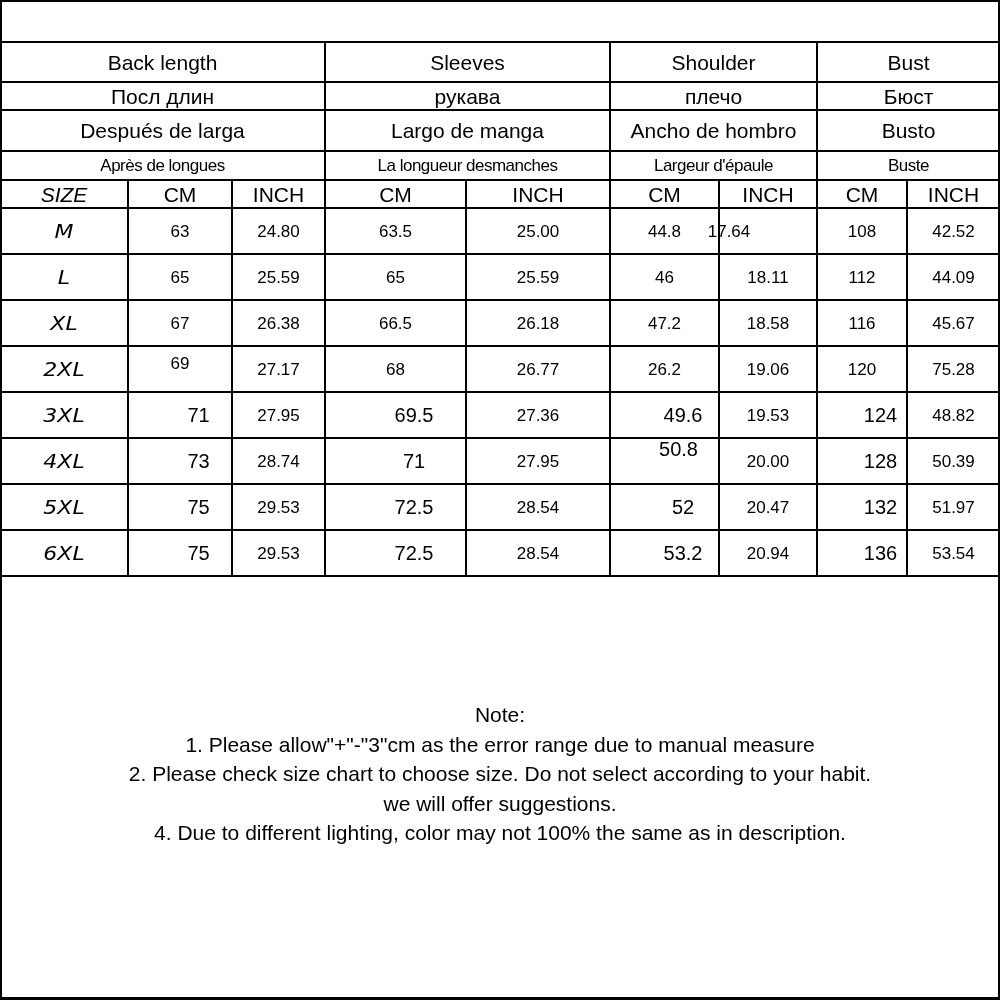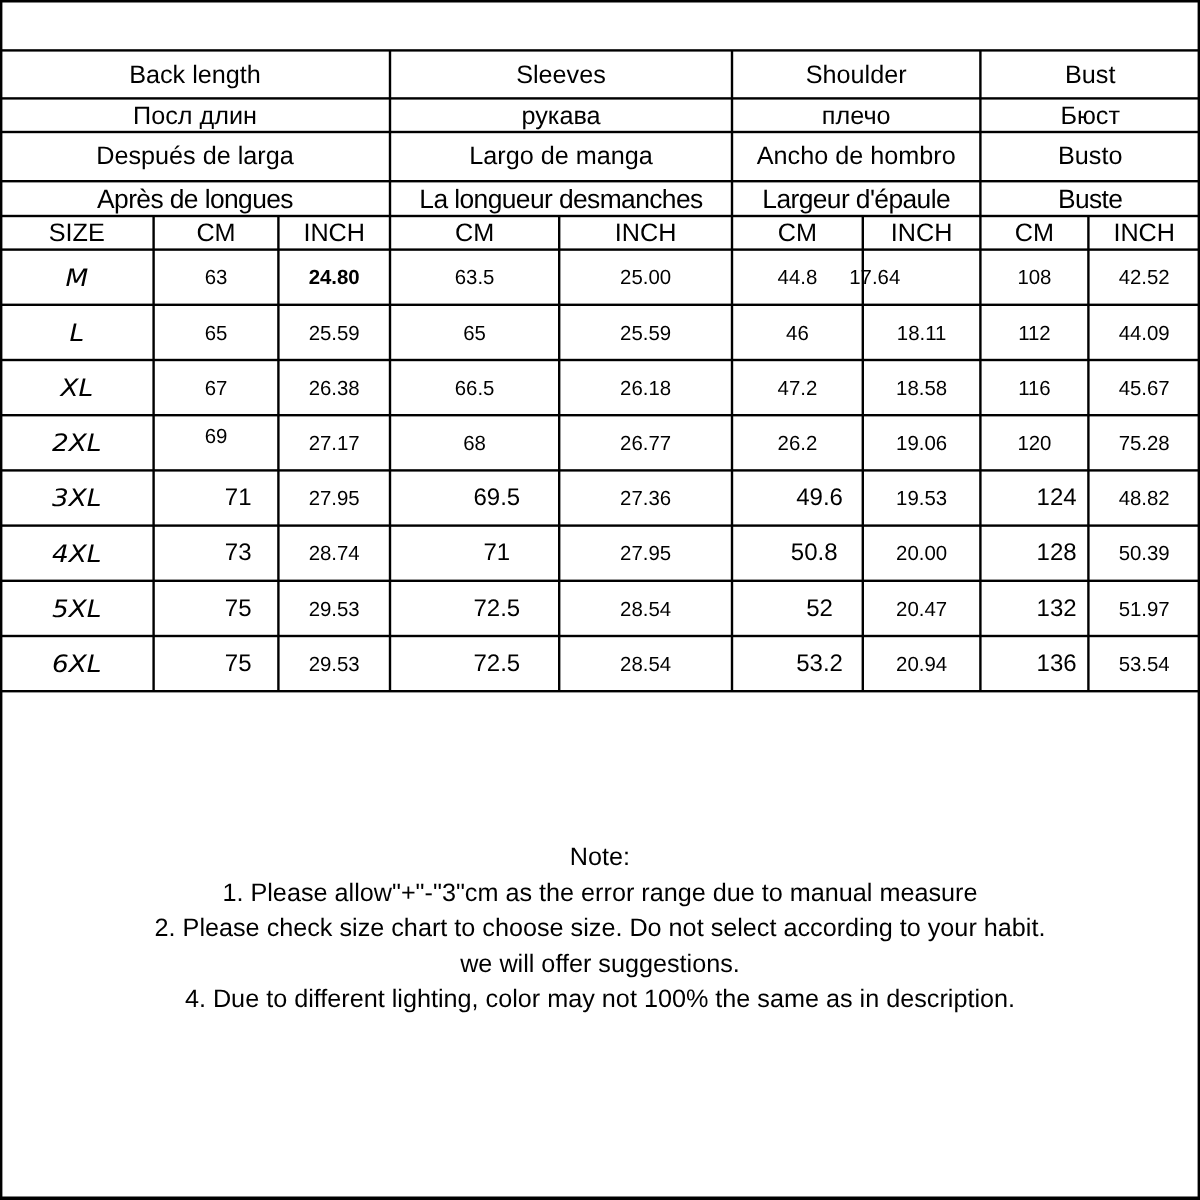--- a/index.html
+++ b/index.html
@@ -3,21 +3,21 @@
   <meta charset="utf-8">
   <style>
     html, body { margin: 0; padding: 0; background: #ffffff; }
     body { width: 1000px; height: 1000px; position: relative; overflow: hidden; font-family: "Liberation Sans", sans-serif; color: #000; }
     .frame { position: absolute; left: 0; top: 0; width: 1000px; height: 1000px; box-sizing: border-box; border: 2px solid #000; border-bottom-width: 3px; }
     .grid { position: absolute; left: 0; top: 0; width: 1000px; }
     .cell { position: absolute; box-sizing: border-box; display: flex; align-items: center; justify-content: center; text-align: center; white-space: nowrap; font-size: 21px; line-height: 1; }
     .hline { position: absolute; height: 2px; background: #000; }
     .vline { position: absolute; width: 2px; background: #000; }
     .hdr { font-size: 21px; }
-    .sub { font-size: 22px; letter-spacing: -0.5px; text-align: center; }
+    .sub { font-size: 17px; letter-spacing: -0.5px; text-align: center; }
     .size { font-family: "DejaVu Sans", sans-serif; font-style: italic; font-size: 20px; font-weight: 300; transform: scaleX(1.1); }
     .num { font-size: 17px; }
     .numbig { font-size: 20px; padding-left: 37px; }
     .notes { position: absolute; left: 0; top: 700px; width: 1000px; text-align: center; font-size: 21px; line-height: 29.5px; }
     .notes div { white-space: nowrap; }
   </style>
 </head>
 <body>
 
 <div class="frame"></div>
@@ -32,32 +32,32 @@
     <div class="cell hdr" style="left: 325px; top: 110px; width: 285px; height: 41px;">Largo de manga</div>
     <div class="cell sub" style="left: 325px; top: 151px; width: 285px; height: 29px;">La longueur desmanches</div>
     <div class="cell hdr" style="left: 610px; top: 42px; width: 207px; height: 40px;">Shoulder</div>
     <div class="cell hdr" style="left: 610px; top: 82px; width: 207px; height: 28px;">плечо</div>
     <div class="cell hdr" style="left: 610px; top: 110px; width: 207px; height: 41px;">Ancho de hombro</div>
     <div class="cell sub" style="left: 610px; top: 151px; width: 207px; height: 29px;">Largeur d'épaule</div>
     <div class="cell hdr" style="left: 817px; top: 42px; width: 183px; height: 40px;">Bust</div>
     <div class="cell hdr" style="left: 817px; top: 82px; width: 183px; height: 28px;">Бюст</div>
     <div class="cell hdr" style="left: 817px; top: 110px; width: 183px; height: 41px;">Busto</div>
     <div class="cell sub" style="left: 817px; top: 151px; width: 183px; height: 29px;">Buste</div>
-    <div class="cell hdr" style="left: 0px; top: 180px; width: 128px; height: 28px;">SIZE</div>
+    <div class="cell hdr" style="left: 0px; top: 180px; width: 128px; height: 28px; font-style: italic;">SIZE</div>
     <div class="cell hdr" style="left: 128px; top: 180px; width: 104px; height: 28px;">CM</div>
     <div class="cell hdr" style="left: 232px; top: 180px; width: 93px; height: 28px;">INCH</div>
     <div class="cell hdr" style="left: 325px; top: 180px; width: 141px; height: 28px;">CM</div>
     <div class="cell hdr" style="left: 466px; top: 180px; width: 144px; height: 28px;">INCH</div>
     <div class="cell hdr" style="left: 610px; top: 180px; width: 109px; height: 28px;">CM</div>
     <div class="cell hdr" style="left: 719px; top: 180px; width: 98px; height: 28px;">INCH</div>
     <div class="cell hdr" style="left: 817px; top: 180px; width: 90px; height: 28px;">CM</div>
     <div class="cell hdr" style="left: 907px; top: 180px; width: 93px; height: 28px;">INCH</div>
     <div class="cell size" style="left: 0px; top: 208px; width: 128px; height: 46px;">M</div>
     <div class="cell num" style="left: 128px; top: 208px; width: 104px; height: 46px;">63</div>
-    <div class="cell num" style="left: 232px; top: 208px; width: 93px; height: 46px; font-weight: bold;">24.80</div>
+    <div class="cell num" style="left: 232px; top: 208px; width: 93px; height: 46px;">24.80</div>
     <div class="cell num" style="left: 325px; top: 208px; width: 141px; height: 46px;">63.5</div>
     <div class="cell num" style="left: 466px; top: 208px; width: 144px; height: 46px;">25.00</div>
     <div class="cell num" style="left: 610px; top: 208px; width: 109px; height: 46px;">44.8</div>
     <div class="cell num" style="left: 680px; top: 208px; width: 98px; height: 46px; text-align: center;">17.64</div>
     <div class="cell num" style="left: 817px; top: 208px; width: 90px; height: 46px;">108</div>
     <div class="cell num" style="left: 907px; top: 208px; width: 93px; height: 46px;">42.52</div>
     <div class="cell size" style="left: 0px; top: 254px; width: 128px; height: 46px;">L</div>
     <div class="cell num" style="left: 128px; top: 254px; width: 104px; height: 46px;">65</div>
     <div class="cell num" style="left: 232px; top: 254px; width: 93px; height: 46px;">25.59</div>
     <div class="cell num" style="left: 325px; top: 254px; width: 141px; height: 46px;">65</div>
@@ -91,21 +91,21 @@
     <div class="cell num" style="left: 466px; top: 392px; width: 144px; height: 46px;">27.36</div>
     <div class="cell numbig" style="left: 610px; top: 392px; width: 109px; height: 46px;">49.6</div>
     <div class="cell num" style="left: 719px; top: 392px; width: 98px; height: 46px;">19.53</div>
     <div class="cell numbig" style="left: 817px; top: 392px; width: 90px; height: 46px;">124</div>
     <div class="cell num" style="left: 907px; top: 392px; width: 93px; height: 46px;">48.82</div>
     <div class="cell size" style="left: 0px; top: 438px; width: 128px; height: 46px;">4XL</div>
     <div class="cell numbig" style="left: 128px; top: 438px; width: 104px; height: 46px;">73</div>
     <div class="cell num" style="left: 232px; top: 438px; width: 93px; height: 46px;">28.74</div>
     <div class="cell numbig" style="left: 325px; top: 438px; width: 141px; height: 46px;">71</div>
     <div class="cell num" style="left: 466px; top: 438px; width: 144px; height: 46px;">27.95</div>
-    <div class="cell numbig" style="left: 610px; top: 438px; width: 100px; height: 46px;">50.8</div>
+    <div class="cell numbig" style="left: 610px; top: 426px; width: 100px; height: 46px;">50.8</div>
     <div class="cell num" style="left: 719px; top: 438px; width: 98px; height: 46px;">20.00</div>
     <div class="cell numbig" style="left: 817px; top: 438px; width: 90px; height: 46px;">128</div>
     <div class="cell num" style="left: 907px; top: 438px; width: 93px; height: 46px;">50.39</div>
     <div class="cell size" style="left: 0px; top: 484px; width: 128px; height: 46px;">5XL</div>
     <div class="cell numbig" style="left: 128px; top: 484px; width: 104px; height: 46px;">75</div>
     <div class="cell num" style="left: 232px; top: 484px; width: 93px; height: 46px;">29.53</div>
     <div class="cell numbig" style="left: 325px; top: 484px; width: 141px; height: 46px;">72.5</div>
     <div class="cell num" style="left: 466px; top: 484px; width: 144px; height: 46px;">28.54</div>
     <div class="cell numbig" style="left: 610px; top: 484px; width: 109px; height: 46px;">52</div>
     <div class="cell num" style="left: 719px; top: 484px; width: 98px; height: 46px;">20.47</div>

